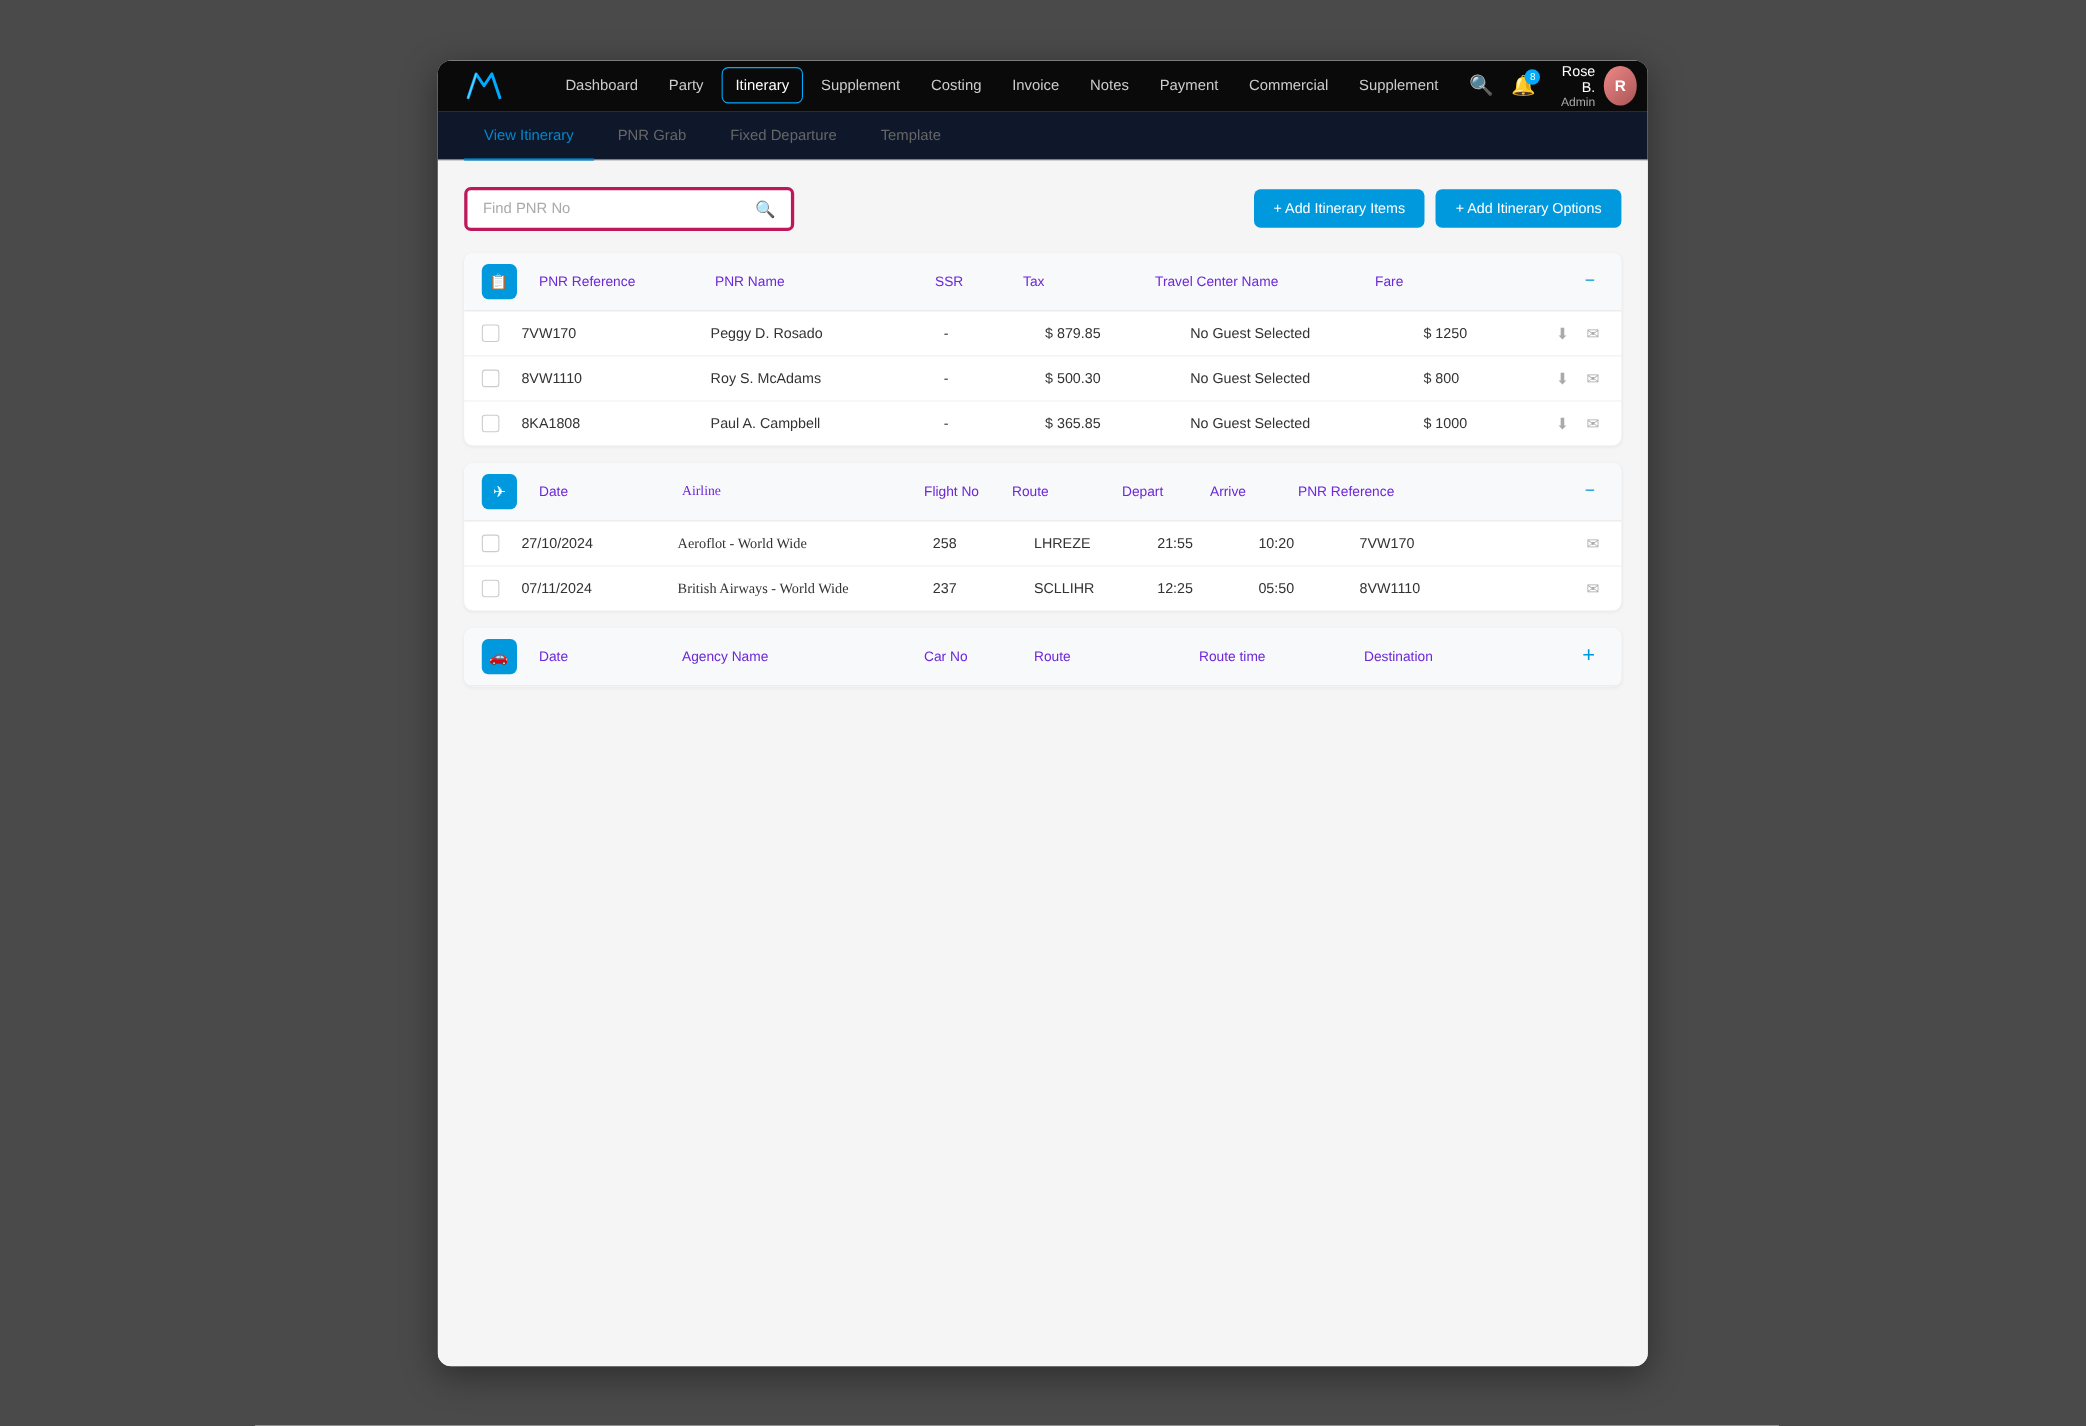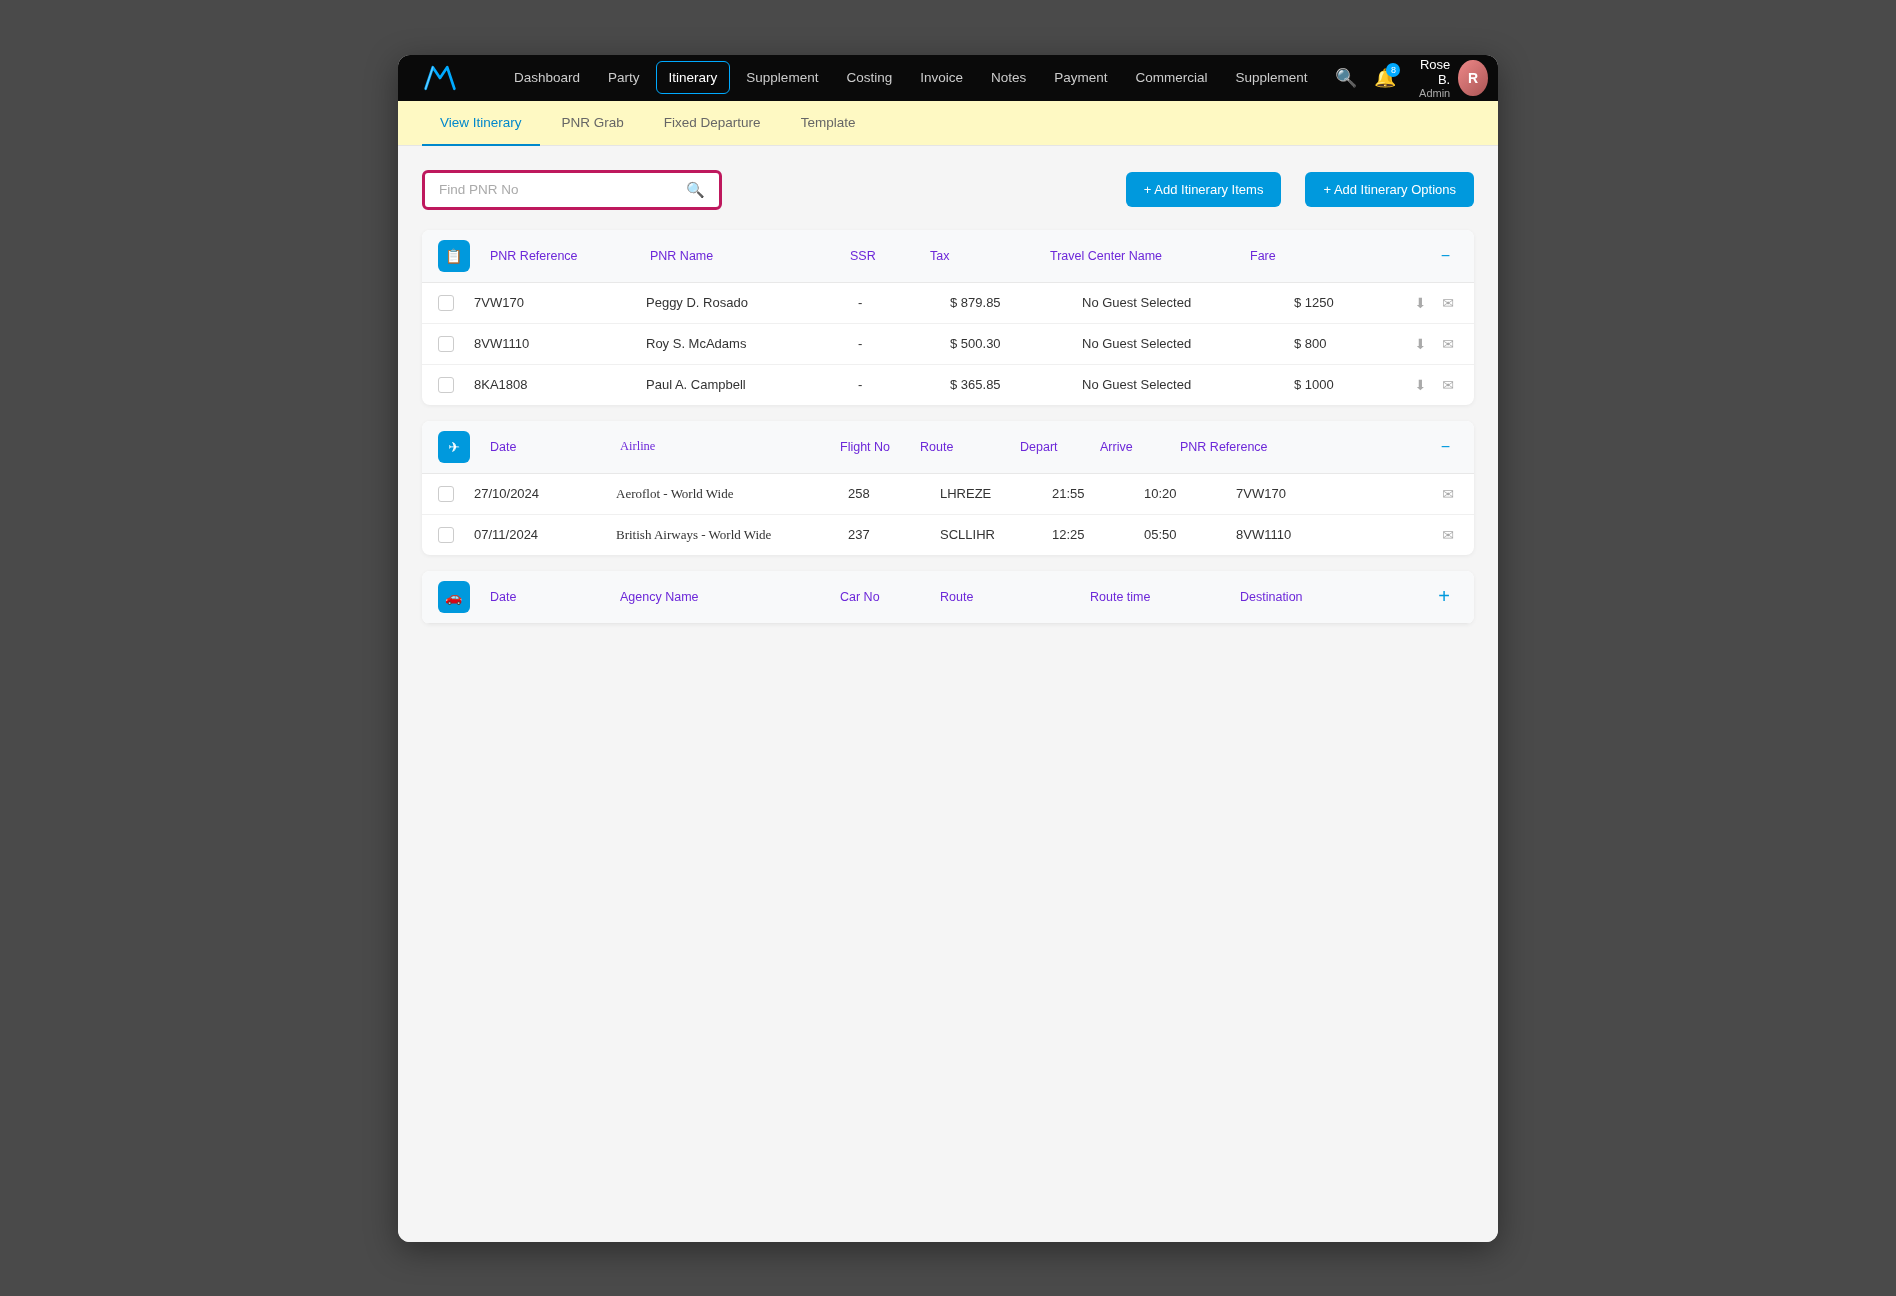--- a/index.html
+++ b/index.html
@@ -101,21 +101,21 @@
       overflow: hidden;
       display: flex;
       align-items: center;
       justify-content: center;
       color: #fff;
       font-size: 14px;
       font-weight: bold;
     }
     
     .subnav {
-      background: #fef9c3;
+      background: #0f172a;
       border-bottom: 1px solid #e5e5e5;
       display: flex;
       padding: 0 24px;
       gap: 4px;
     }
     .subnav-tab {
       padding: 14px 18px;
       font-size: 13.5px;
       color: #666;
       cursor: pointer;
@@ -153,21 +153,21 @@
     .search-box input {
       border: none;
       outline: none;
       font-size: 13.5px;
       color: #333;
       flex: 1;
       background: transparent;
     }
     .search-box input::placeholder { color: #aaa; }
     .search-icon { color: #aaa; font-size: 15px; }
-    .btn-group { display: flex; gap: 24px; }
+    .btn-group { display: flex; gap: 10px; }
     .btn-primary {
       background: #0099dd;
       color: #fff;
       border: none;
       border-radius: 6px;
       padding: 10px 18px;
       font-size: 13px;
       cursor: pointer;
       white-space: nowrap;
       font-weight: 500;

